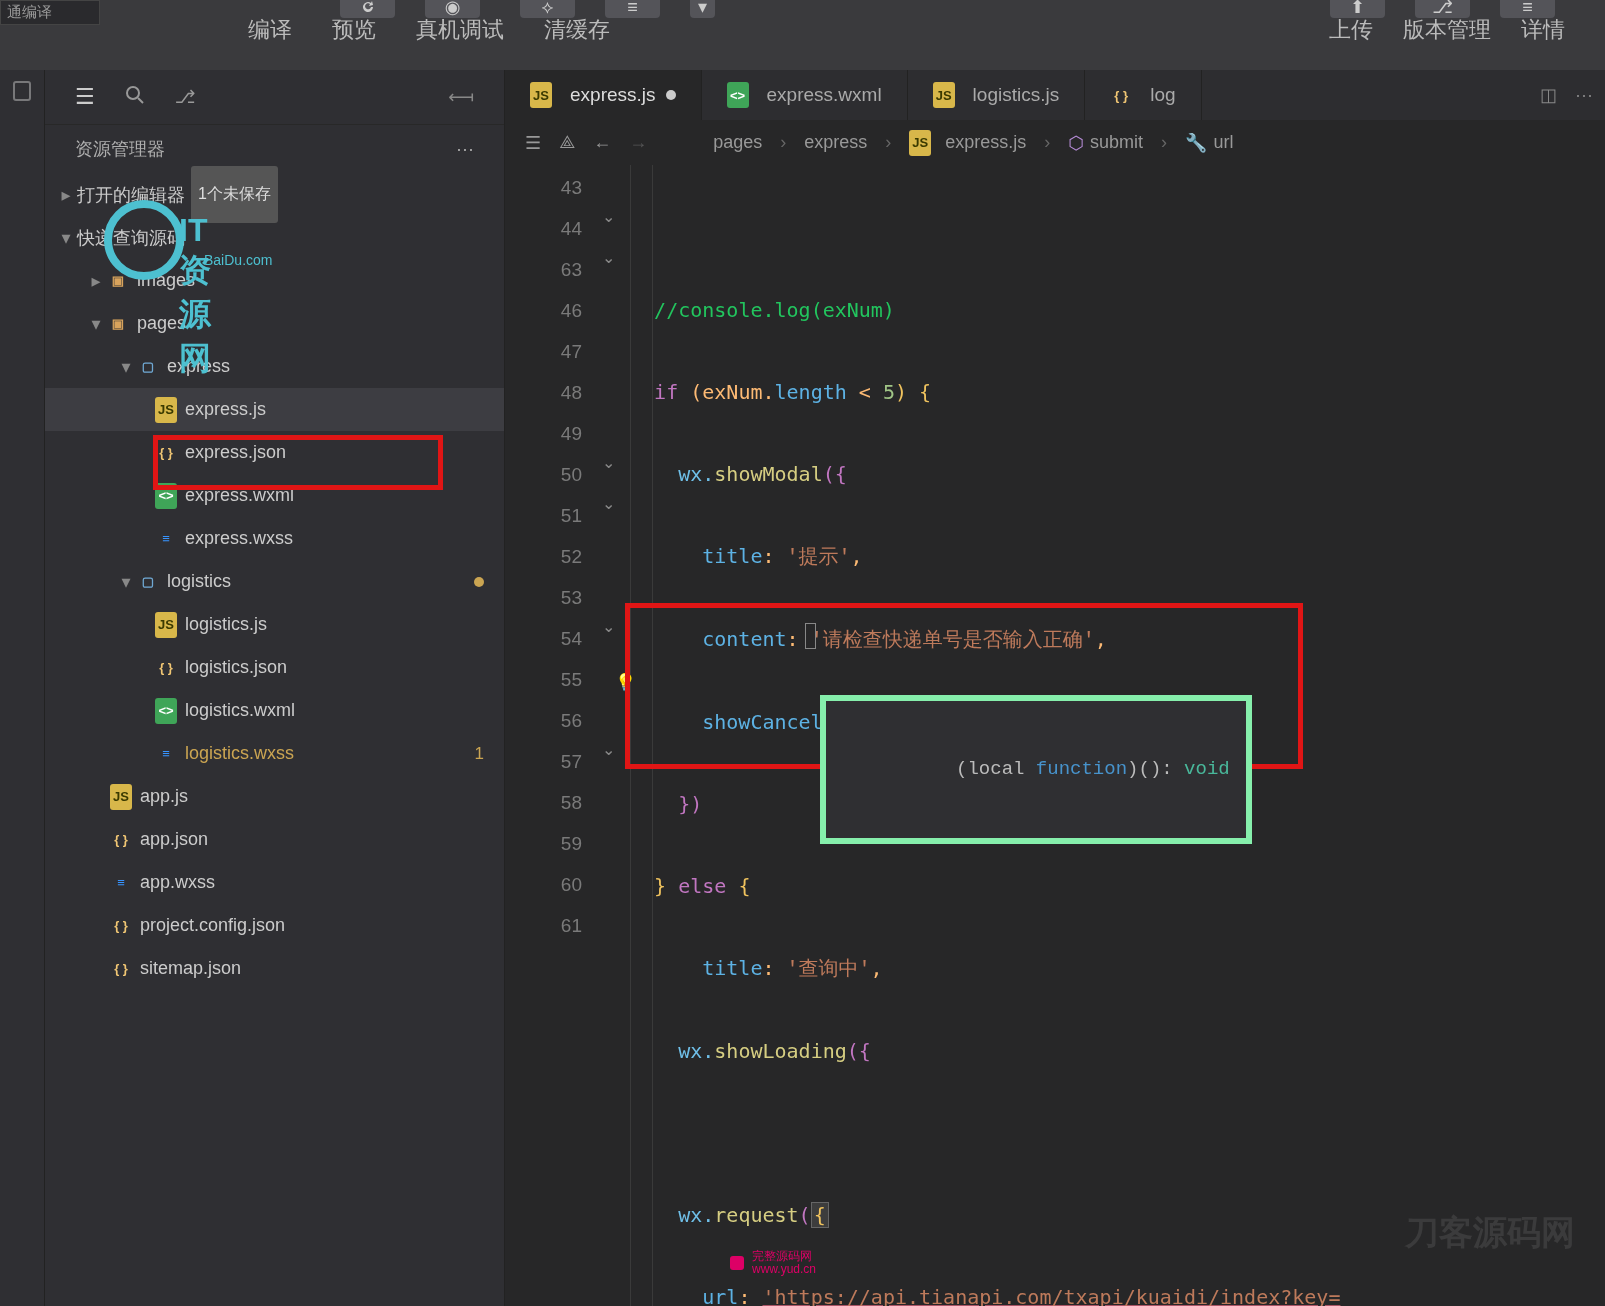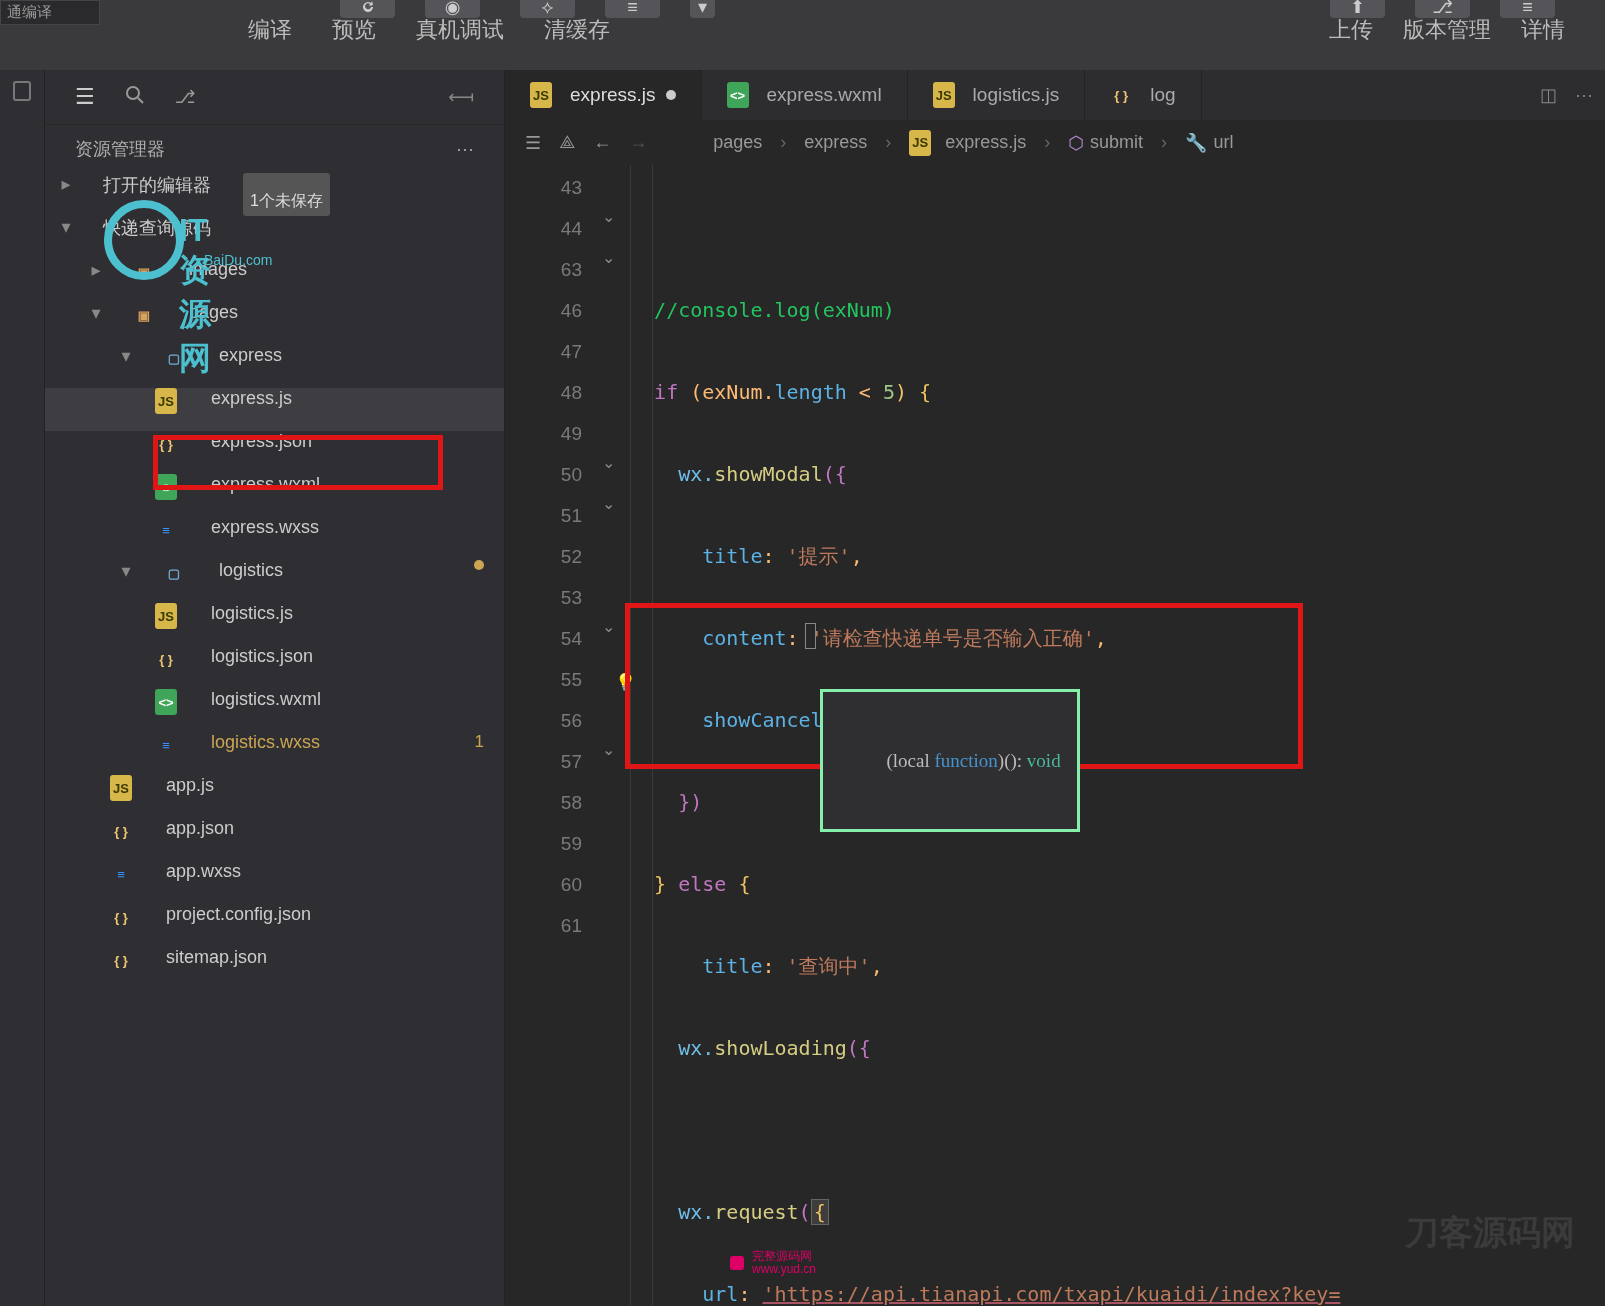--- a/index.html
+++ b/index.html
@@ -51,22 +51,22 @@
 .side-top {
   height: 55px; display: flex; align-items: center; gap: 30px;
   padding: 0 30px; border-bottom: 1px solid #282828;
 }
 .side-title {
   padding: 12px 30px; display: flex; justify-content: space-between;
   align-items: center; color: #aeaeae; font-size: 18px;
 }
 .tree { font-size: 18px; }
 .tree-row {
-  display: flex; height: 43px;
-  padding-left: 4px; color: #ccc; cursor: default; position: relative; gap: 26px;
+  display: flex; align-items: center; height: 43px;
+  padding-left: 4px; color: #ccc; cursor: default; position: relative;
 }
 .tree-row.sel { background: #3d3d42; }
 .arrow {
   width: 22px; display: inline-flex; justify-content: center; color: #888;
 }
 .arrow.open::before { content: "▾"; }
 .arrow.closed::before { content: "▸"; }
 .ficon {
   width: 22px; height: 26px; display: inline-flex; align-items: center;
   justify-content: center; margin-right: 8px; font-size: 13px;
@@ -127,32 +127,32 @@
   line-height: 41px; padding-top: 2px; position: relative; white-space: pre;
 }
 .indent-guide {
   position: absolute; top: 0; bottom: 0; width: 1px; background: #3a3a3a;
 }
 .tok-comment { color: #22c55e; }
 .tok-kw { color: #c176c1; }
 .tok-fn { color: #d6ce82; }
 .tok-var { color: #6fbfe8; }
 .tok-prop { color: #5db2e4; }
-.tok-str { color: #be7a5b; }
+.tok-str { color: #be7a5b; font-family: Liberation Mono, monospace; }
 .tok-num { color: #a0c586; }
 .tok-bool { color: #4793cc; }
 .tok-op { color: #fdba74; }
 .tok-punc { color: #f0c35e; }
 .tok-punc2 { color: #c176c1; }
 .tok-str-url { color: #be7a5b; text-decoration: underline; text-decoration-color: #a56; }
 
 .hover-tip {
-  position: absolute; background: #2f2f32; border: 3px solid #86efac;
-  padding: 7px 16px; font-family: Liberation Serif, serif; font-size: 19px;
-  color: #bbb; z-index: 10;
+  position: absolute; background: #2f2f32; border: 6px solid #86efac;
+  padding: 7px 16px; font-family: Liberation Mono, monospace; font-size: 19px;
+  color: #bbb; z-index: 10; margin-top: 6px;
 }
 .hover-tip .t { color: #49b89b; }
 .hover-tip .f { color: #4793cc; }
 
 .cursor-box {
   position: absolute; border: 1px solid #888; width: 11px; height: 26px;
 }
 .lightbulb { position: absolute; color: #f0c35e; font-size: 17px; }
 
 .watermark-logo {

